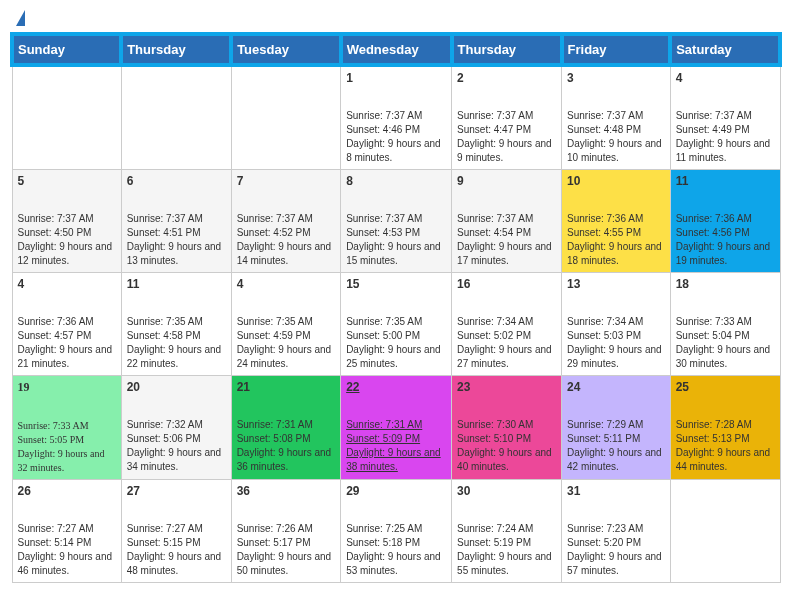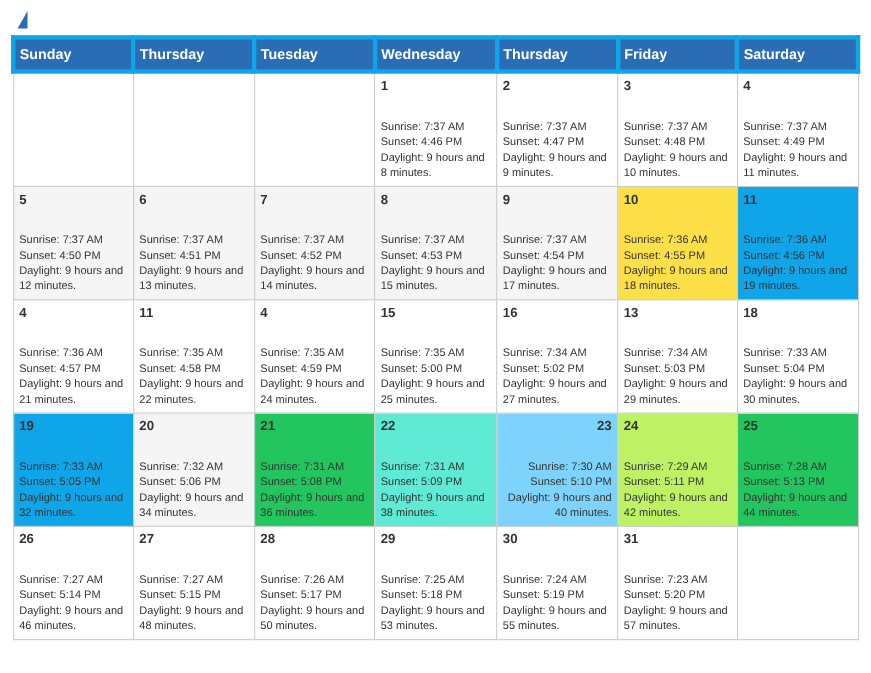--- a/index.html
+++ b/index.html
@@ -192,60 +192,60 @@
         <td>
           <span class="day-number">13</span>
           <div class="day-info">Sunrise: 7:34 AM<br>Sunset: 5:03 PM<br>Daylight: 9 hours and 29 minutes.</div>
         </td>
         <td>
           <span class="day-number">18</span>
           <div class="day-info">Sunrise: 7:33 AM<br>Sunset: 5:04 PM<br>Daylight: 9 hours and 30 minutes.</div>
         </td>
       </tr>
       <tr>
-        <td style="background: #0ea5e9;">
+        <td style="background: #86efac; font-family: Liberation Serif, serif;">
           <span class="day-number">19</span>
           <div class="day-info">Sunrise: 7:33 AM<br>Sunset: 5:05 PM<br>Daylight: 9 hours and 32 minutes.</div>
         </td>
         <td style="background: rgb(245, 245, 245);">
           <span class="day-number">20</span>
           <div class="day-info">Sunrise: 7:32 AM<br>Sunset: 5:06 PM<br>Daylight: 9 hours and 34 minutes.</div>
         </td>
         <td style="background: #22c55e;">
           <span class="day-number">21</span>
           <div class="day-info">Sunrise: 7:31 AM<br>Sunset: 5:08 PM<br>Daylight: 9 hours and 36 minutes.</div>
         </td>
-        <td style="background: #5eead4;">
+        <td style="background: #d946ef; text-decoration: underline;">
           <span class="day-number">22</span>
           <div class="day-info">Sunrise: 7:31 AM<br>Sunset: 5:09 PM<br>Daylight: 9 hours and 38 minutes.</div>
         </td>
-        <td style="background: #7dd3fc; text-align: right;">
+        <td style="background: #ec4899;">
           <span class="day-number">23</span>
           <div class="day-info">Sunrise: 7:30 AM<br>Sunset: 5:10 PM<br>Daylight: 9 hours and 40 minutes.</div>
         </td>
-        <td style="background: #bef264;">
+        <td style="background: #c4b5fd;">
           <span class="day-number">24</span>
           <div class="day-info">Sunrise: 7:29 AM<br>Sunset: 5:11 PM<br>Daylight: 9 hours and 42 minutes.</div>
         </td>
-        <td style="background: #22c55e;">
+        <td style="background: #eab308;">
           <span class="day-number">25</span>
           <div class="day-info">Sunrise: 7:28 AM<br>Sunset: 5:13 PM<br>Daylight: 9 hours and 44 minutes.</div>
         </td>
       </tr>
       <tr>
         <td>
           <span class="day-number">26</span>
           <div class="day-info">Sunrise: 7:27 AM<br>Sunset: 5:14 PM<br>Daylight: 9 hours and 46 minutes.</div>
         </td>
         <td>
           <span class="day-number">27</span>
           <div class="day-info">Sunrise: 7:27 AM<br>Sunset: 5:15 PM<br>Daylight: 9 hours and 48 minutes.</div>
         </td>
         <td>
-          <span class="day-number">28</span>
+          <span class="day-number">36</span>
           <div class="day-info">Sunrise: 7:26 AM<br>Sunset: 5:17 PM<br>Daylight: 9 hours and 50 minutes.</div>
         </td>
         <td>
           <span class="day-number">29</span>
           <div class="day-info">Sunrise: 7:25 AM<br>Sunset: 5:18 PM<br>Daylight: 9 hours and 53 minutes.</div>
         </td>
         <td>
           <span class="day-number">30</span>
           <div class="day-info">Sunrise: 7:24 AM<br>Sunset: 5:19 PM<br>Daylight: 9 hours and 55 minutes.</div>
         </td>

